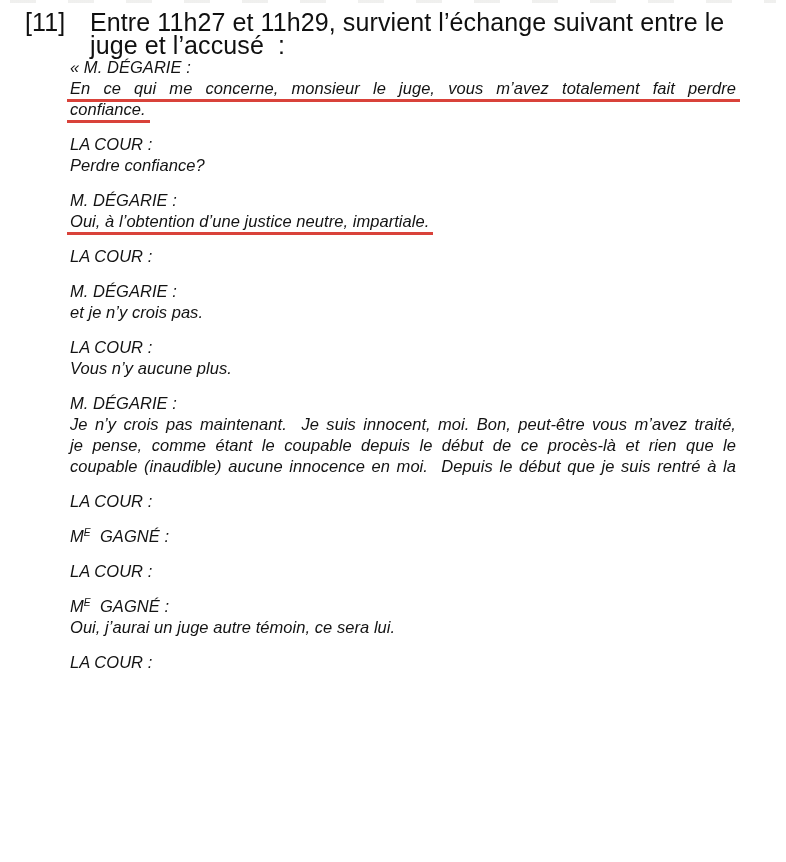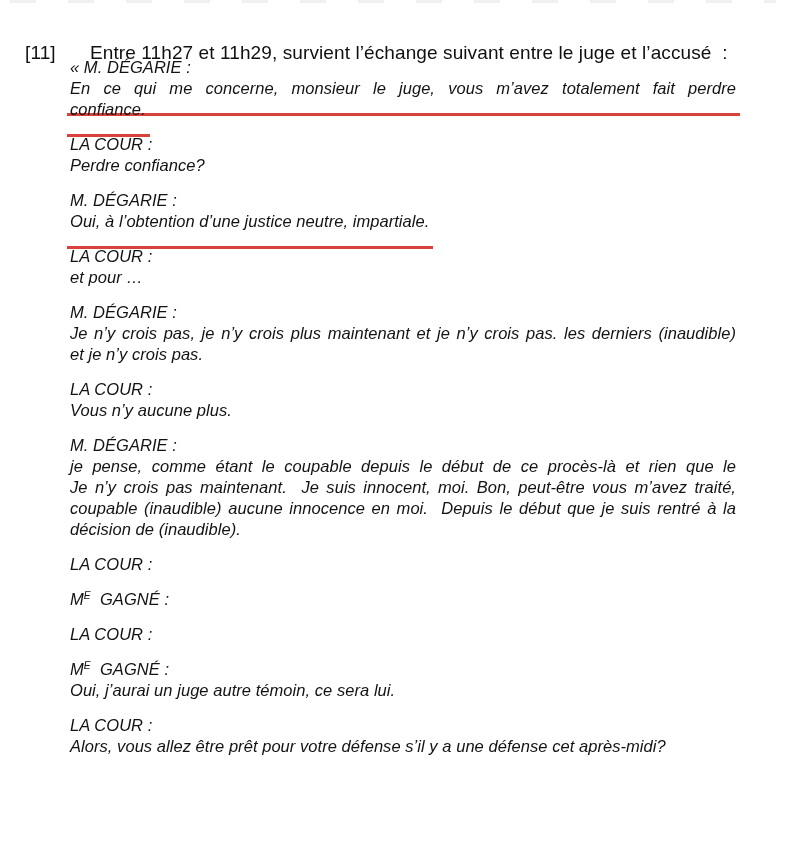--- a/index.html
+++ b/index.html
@@ -12,39 +12,38 @@
     color:#161616;
   }
   .scan-artifact{
     position:absolute;top:0;left:10px;right:10px;height:3px;
     background:repeating-linear-gradient(90deg,#ececea 0 26px,transparent 26px 58px);
     opacity:.8;
   }
   .heading{
     position:absolute;top:11px;left:25px;right:20px;
     display:flex;
-    font-size:19px;line-height:23px;
+    font-size:25px;line-height:23px;
     font-style:normal;color:#101010;
     letter-spacing:.1px;
-    margin-top:30px;
   }
   .heading .num{flex:0 0 65px;}
   .heading .txt{flex:1 1 auto;}
   .quote{
     position:absolute;top:57px;left:70px;width:678px;
     font-size:16.5px;line-height:21px;
     font-style:italic;color:#131313;
     letter-spacing:.05px;
   }
   .block{margin:0 12px 14px 0;}
   .line{min-height:21px;}
   .just{text-align:justify;text-align-last:justify;}
   .rl{
     border-bottom:3px solid #d9423a;
-    padding:0 4px 16px 3px;
+    padding:0 4px 2px 3px;
     margin:0 -4px 0 -3px;
   }
   sup.spk{
     font-size:0.62em;
     vertical-align:super;
     line-height:0;
   }
 </style>
 </head>
 <body>
@@ -67,50 +66,46 @@
       <div class="block">
         <div class="line speaker">LA COUR :</div>
         <div class="line">Perdre confiance?</div>
       </div>
       <div class="block">
         <div class="line speaker">M. DÉGARIE :</div>
         <div class="line"><span class="rl">Oui, à l’obtention d’une justice neutre, impartiale.</span></div>
       </div>
       <div class="block">
         <div class="line speaker">LA COUR :</div>
-        <div class="line">et pour …</div>
       </div>
       <div class="block">
         <div class="line speaker">M. DÉGARIE :</div>
-        <div class="line just">Je n’y crois pas, je n’y crois plus maintenant et je n’y crois pas. les derniers (inaudible)</div>
         <div class="line">et je n’y crois pas.</div>
       </div>
       <div class="block">
         <div class="line speaker">LA COUR :</div>
         <div class="line">Vous n’y aucune plus.</div>
       </div>
       <div class="block">
         <div class="line speaker">M. DÉGARIE :</div>
+        <div class="line just">Je n’y crois pas maintenant.&nbsp; Je suis innocent, moi. Bon, peut-être vous m’avez traité,</div>
         <div class="line just">je pense, comme étant le coupable depuis le début de ce procès-là et rien que le</div>
-        <div class="line just">Je n’y crois pas maintenant.&nbsp; Je suis innocent, moi. Bon, peut-être vous m’avez traité,</div>
         <div class="line just">coupable (inaudible) aucune innocence en moi.&nbsp; Depuis le début que je suis rentré à la</div>
-        <div class="line">décision de (inaudible).</div>
       </div>
       <div class="block">
         <div class="line speaker">LA COUR :</div>
       </div>
       <div class="block">
         <div class="line speaker"><span>M</span><sup class="spk">E</sup><span>&nbsp; GAGNÉ :</span></div>
       </div>
       <div class="block">
         <div class="line speaker">LA COUR :</div>
       </div>
       <div class="block">
         <div class="line speaker"><span>M</span><sup class="spk">E</sup><span>&nbsp; GAGNÉ :</span></div>
         <div class="line">Oui, j’aurai un juge autre témoin, ce sera lui.</div>
       </div>
       <div class="block">
         <div class="line speaker">LA COUR :</div>
-        <div class="line">Alors, vous allez être prêt pour votre défense s’il y a une défense cet après-midi?</div>
       </div>
     </div>
 
 </div>
 
 </body></html>

